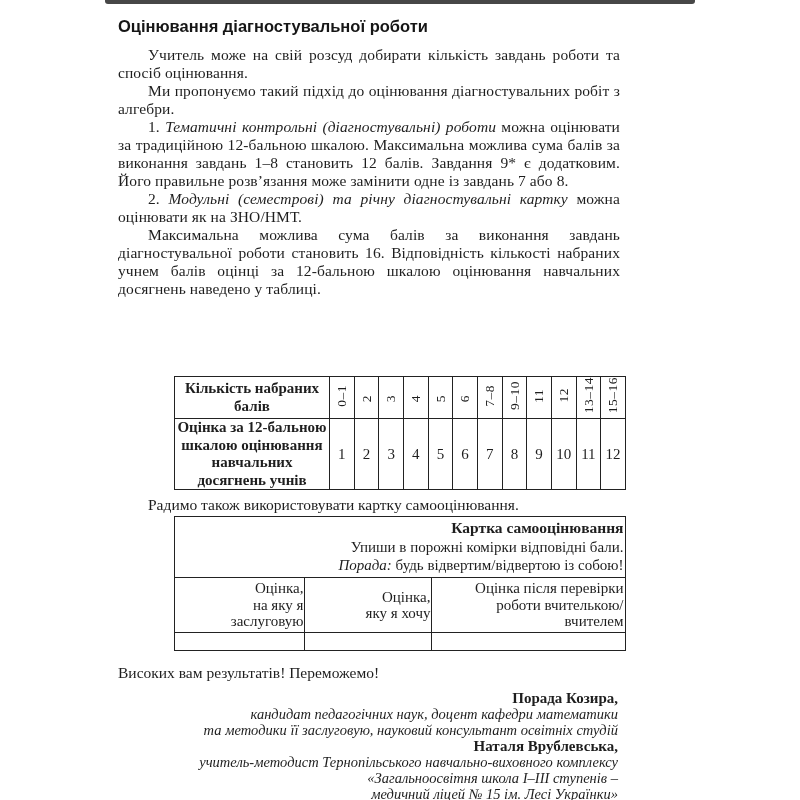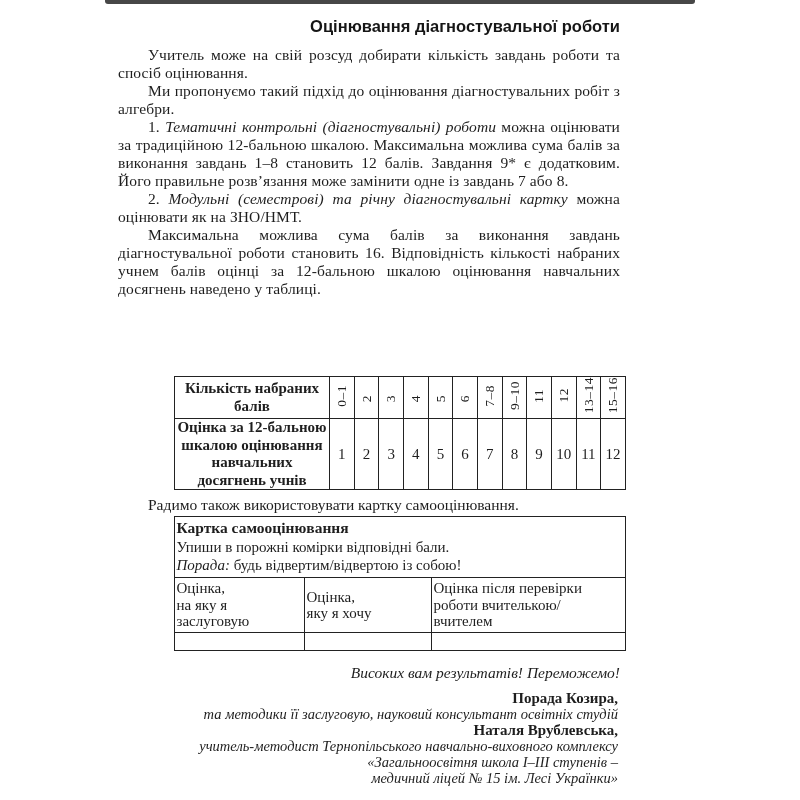--- a/index.html
+++ b/index.html
@@ -6,21 +6,21 @@
   body {
     width:800px; height:800px; position:relative; overflow:hidden;
     background:#ffffff; color:#1e1e1e;
     font-family:"Liberation Serif", serif;
   }
   .top-edge {
     position:absolute; top:0; left:105px; width:590px; height:4px;
     background:#474747; border-radius:0 0 3px 3px;
   }
   .title {
-    margin:16px 180px 9px 118px; text-align:right;
+    margin:16px 180px 9px 118px; text-align:left;
     font-family:"Liberation Sans", sans-serif; font-weight:bold;
     font-size:16.5px; line-height:21px; color:#161616;
   }
   .text-block { margin:0 180px 0 118px; height:326px; }
   .text-block p {
     margin:0; text-align:justify; text-indent:30px;
     font-size:15.5px; line-height:18px; letter-spacing:0.1px;
   }
   .score {
     width:452px; margin:4px auto 0; border-collapse:collapse; table-layout:fixed;
@@ -35,27 +35,27 @@
   .score tr.r2 { height:64px; }
   .rot {
     writing-mode:vertical-rl; transform:rotate(180deg);
     font-size:13.5px; letter-spacing:0.5px; line-height:1;
   }
   .score .val { font-size:15px; }
   .note {
     margin:6px 180px 3px 118px; font-size:15.5px; line-height:17px; text-indent:30px;
   }
   .card { width:450px; margin:0 auto; border-collapse:collapse; table-layout:fixed; }
-  .card td { border:1.6px solid #222; text-align:left; vertical-align:middle; padding:1px; }
+  .card td { border:1.6px solid #222; text-align:right; vertical-align:middle; padding:1px; }
   .card .head { height:58px; font-size:15px; line-height:18.5px; }
   .card .card-title { font-weight:bold; font-size:15.5px; }
   .card .colhead { height:52px; font-size:15px; line-height:16.5px; white-space:pre-line; }
   .card tr.blank { height:18px; }
   .motto {
-    margin:13px 180px 0 118px; text-align:right; font-style:italic;
+    margin:13px 180px 0 118px; text-align:left; 
     font-size:15.5px; line-height:18px;
   }
   .credits { margin:8px 182px 0 118px; text-align:right; }
   .credit-name { font-weight:bold; font-size:15px; line-height:16px; }
   .credit-line { font-style:italic; font-size:14.5px; line-height:16px; }
 </style>
 </head>
 <body>
 
 <div class="top-edge"></div>
@@ -155,18 +155,19 @@
     <td></td>
     <td></td>
   </tr>
 </tbody>
   </table>
 
 <p class="motto">Високих вам результатів! Переможемо!</p>
 
 <div class="credits">
   <div class="credit-name">Порада Козира,</div>
+  <div class="credit-line">кандидат педагогічних наук, доцент кафедри математики</div>
   <div class="credit-line">та методики її заслуговую, науковий консультант освітніх студій</div>
   <div class="credit-name">Наталя Врублевська,</div>
   <div class="credit-line">учитель-методист Тернопільського навчально-виховного комплексу</div>
   <div class="credit-line">«Загальноосвітня школа І–ІІІ ступенів –</div>
   <div class="credit-line">медичний ліцей № 15 ім. Лесі Українки»</div>
 </div>
 
 </body></html>

